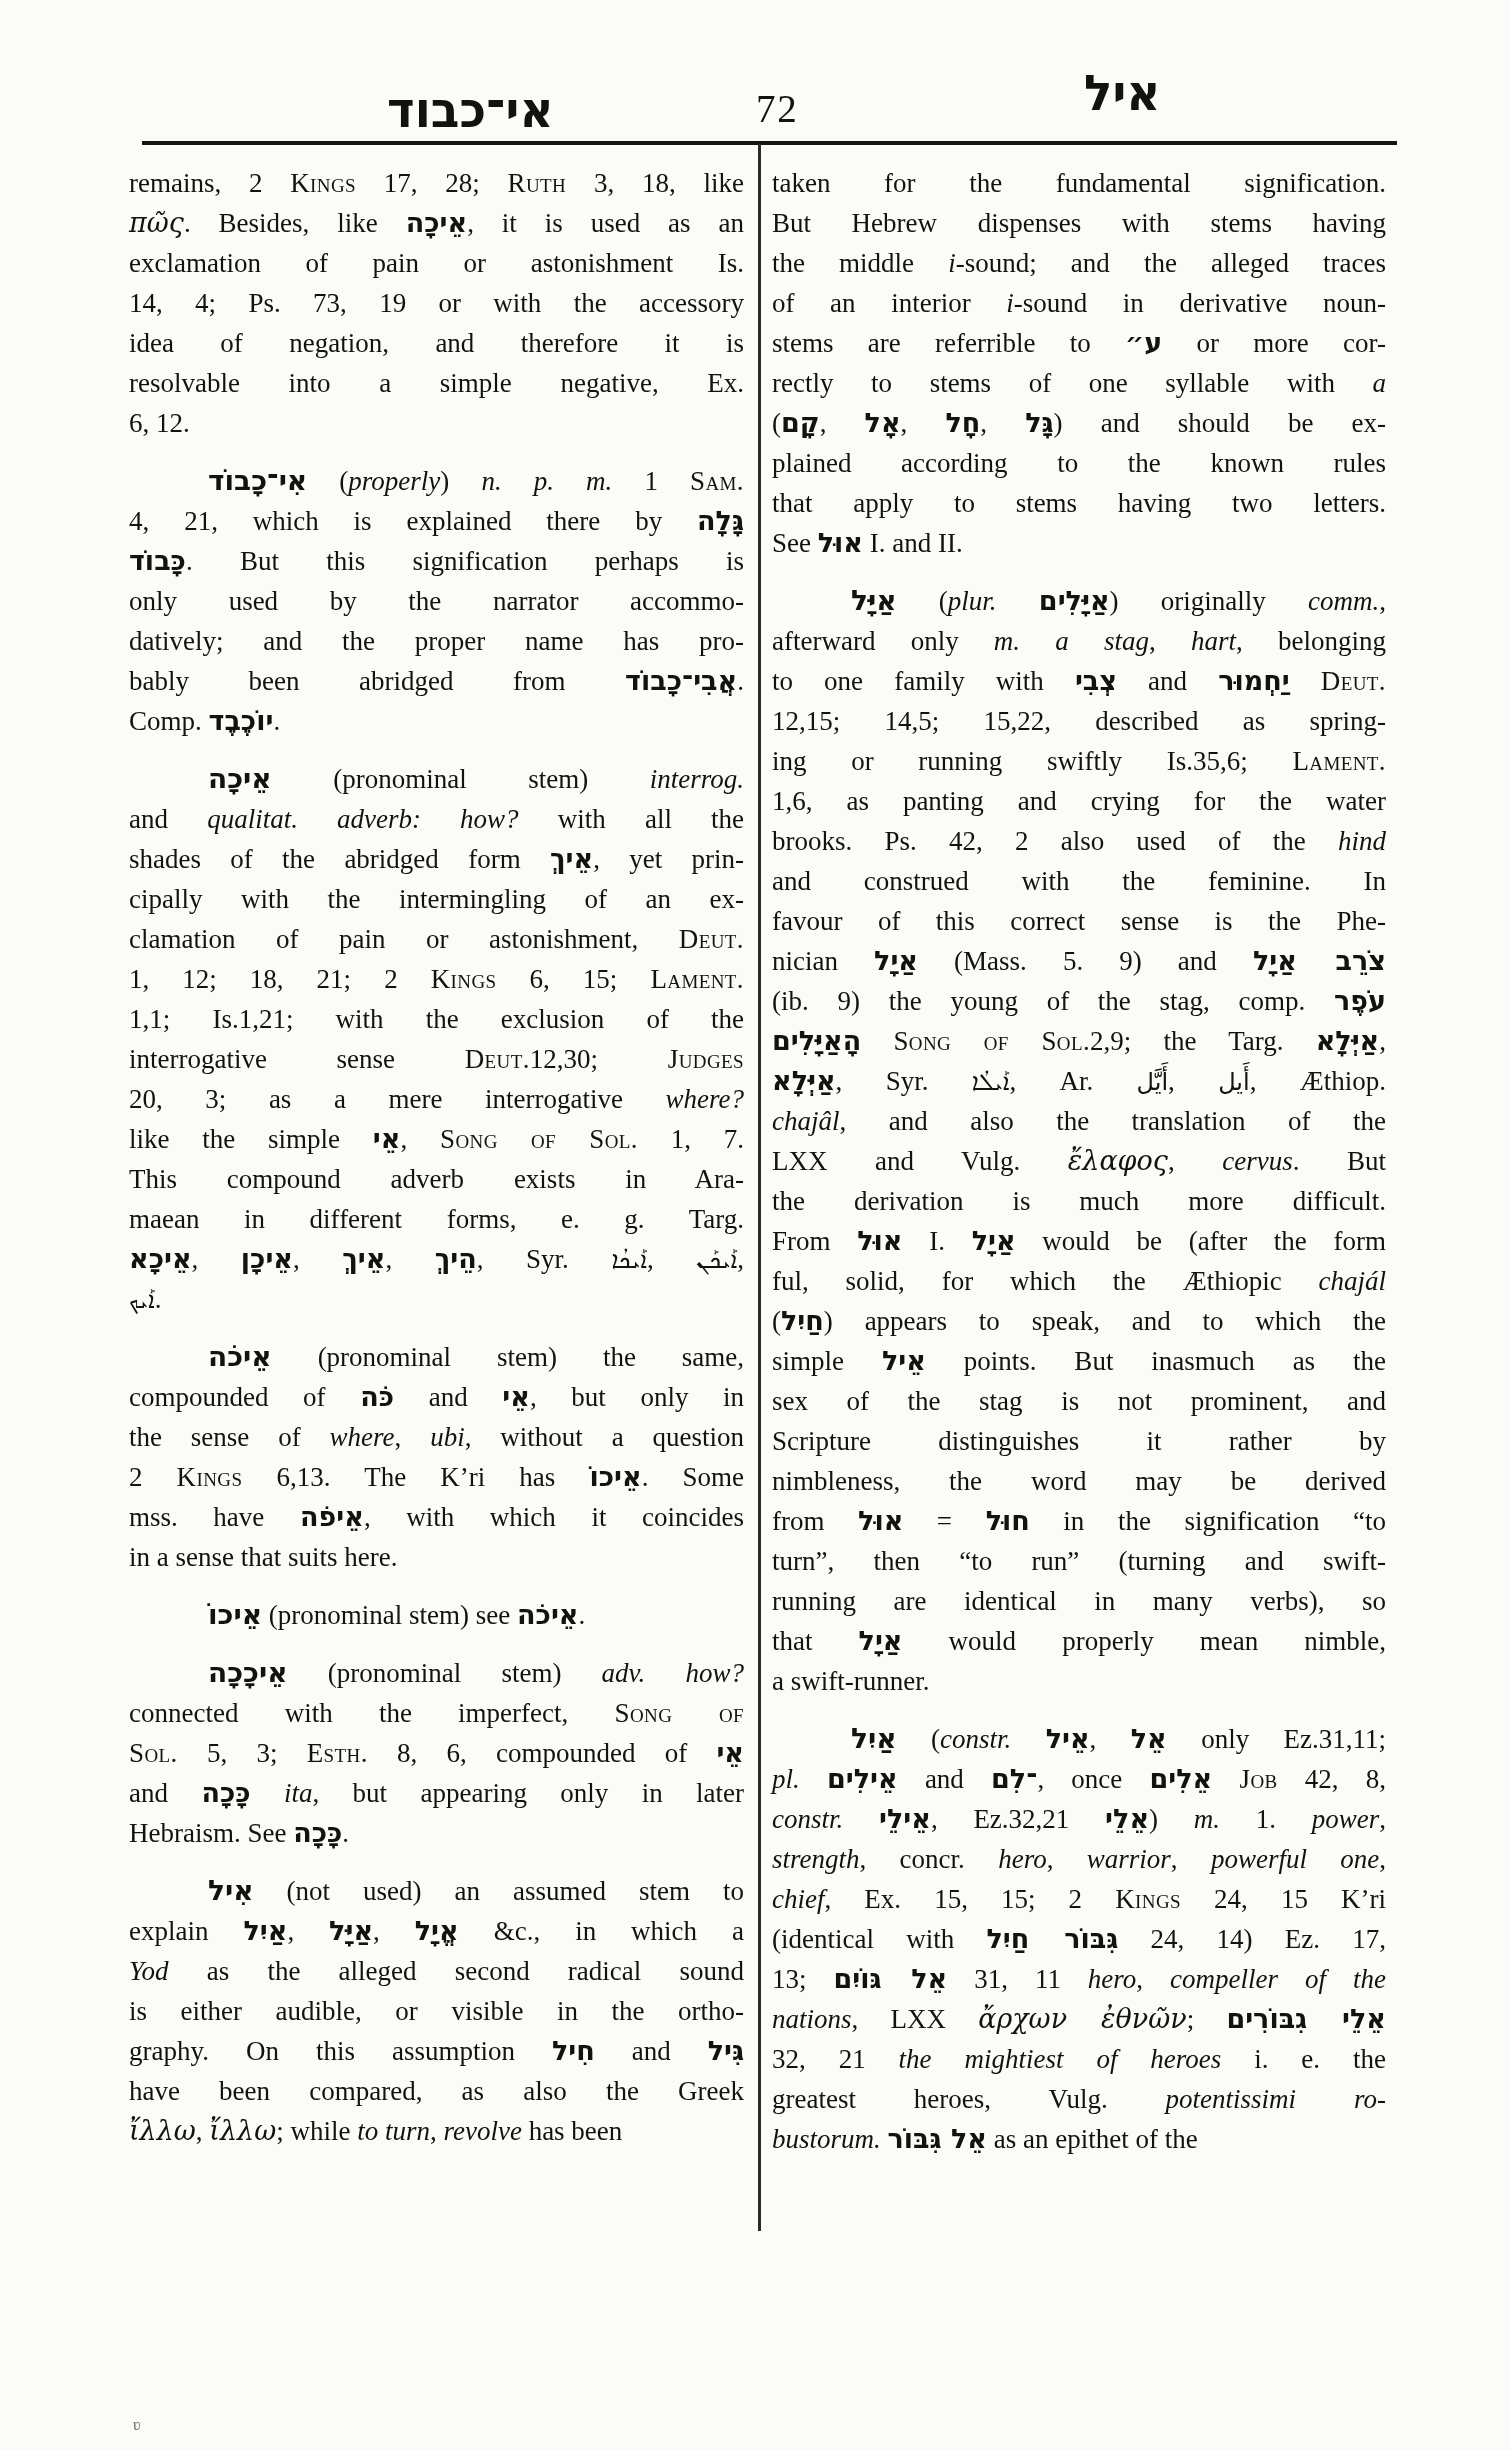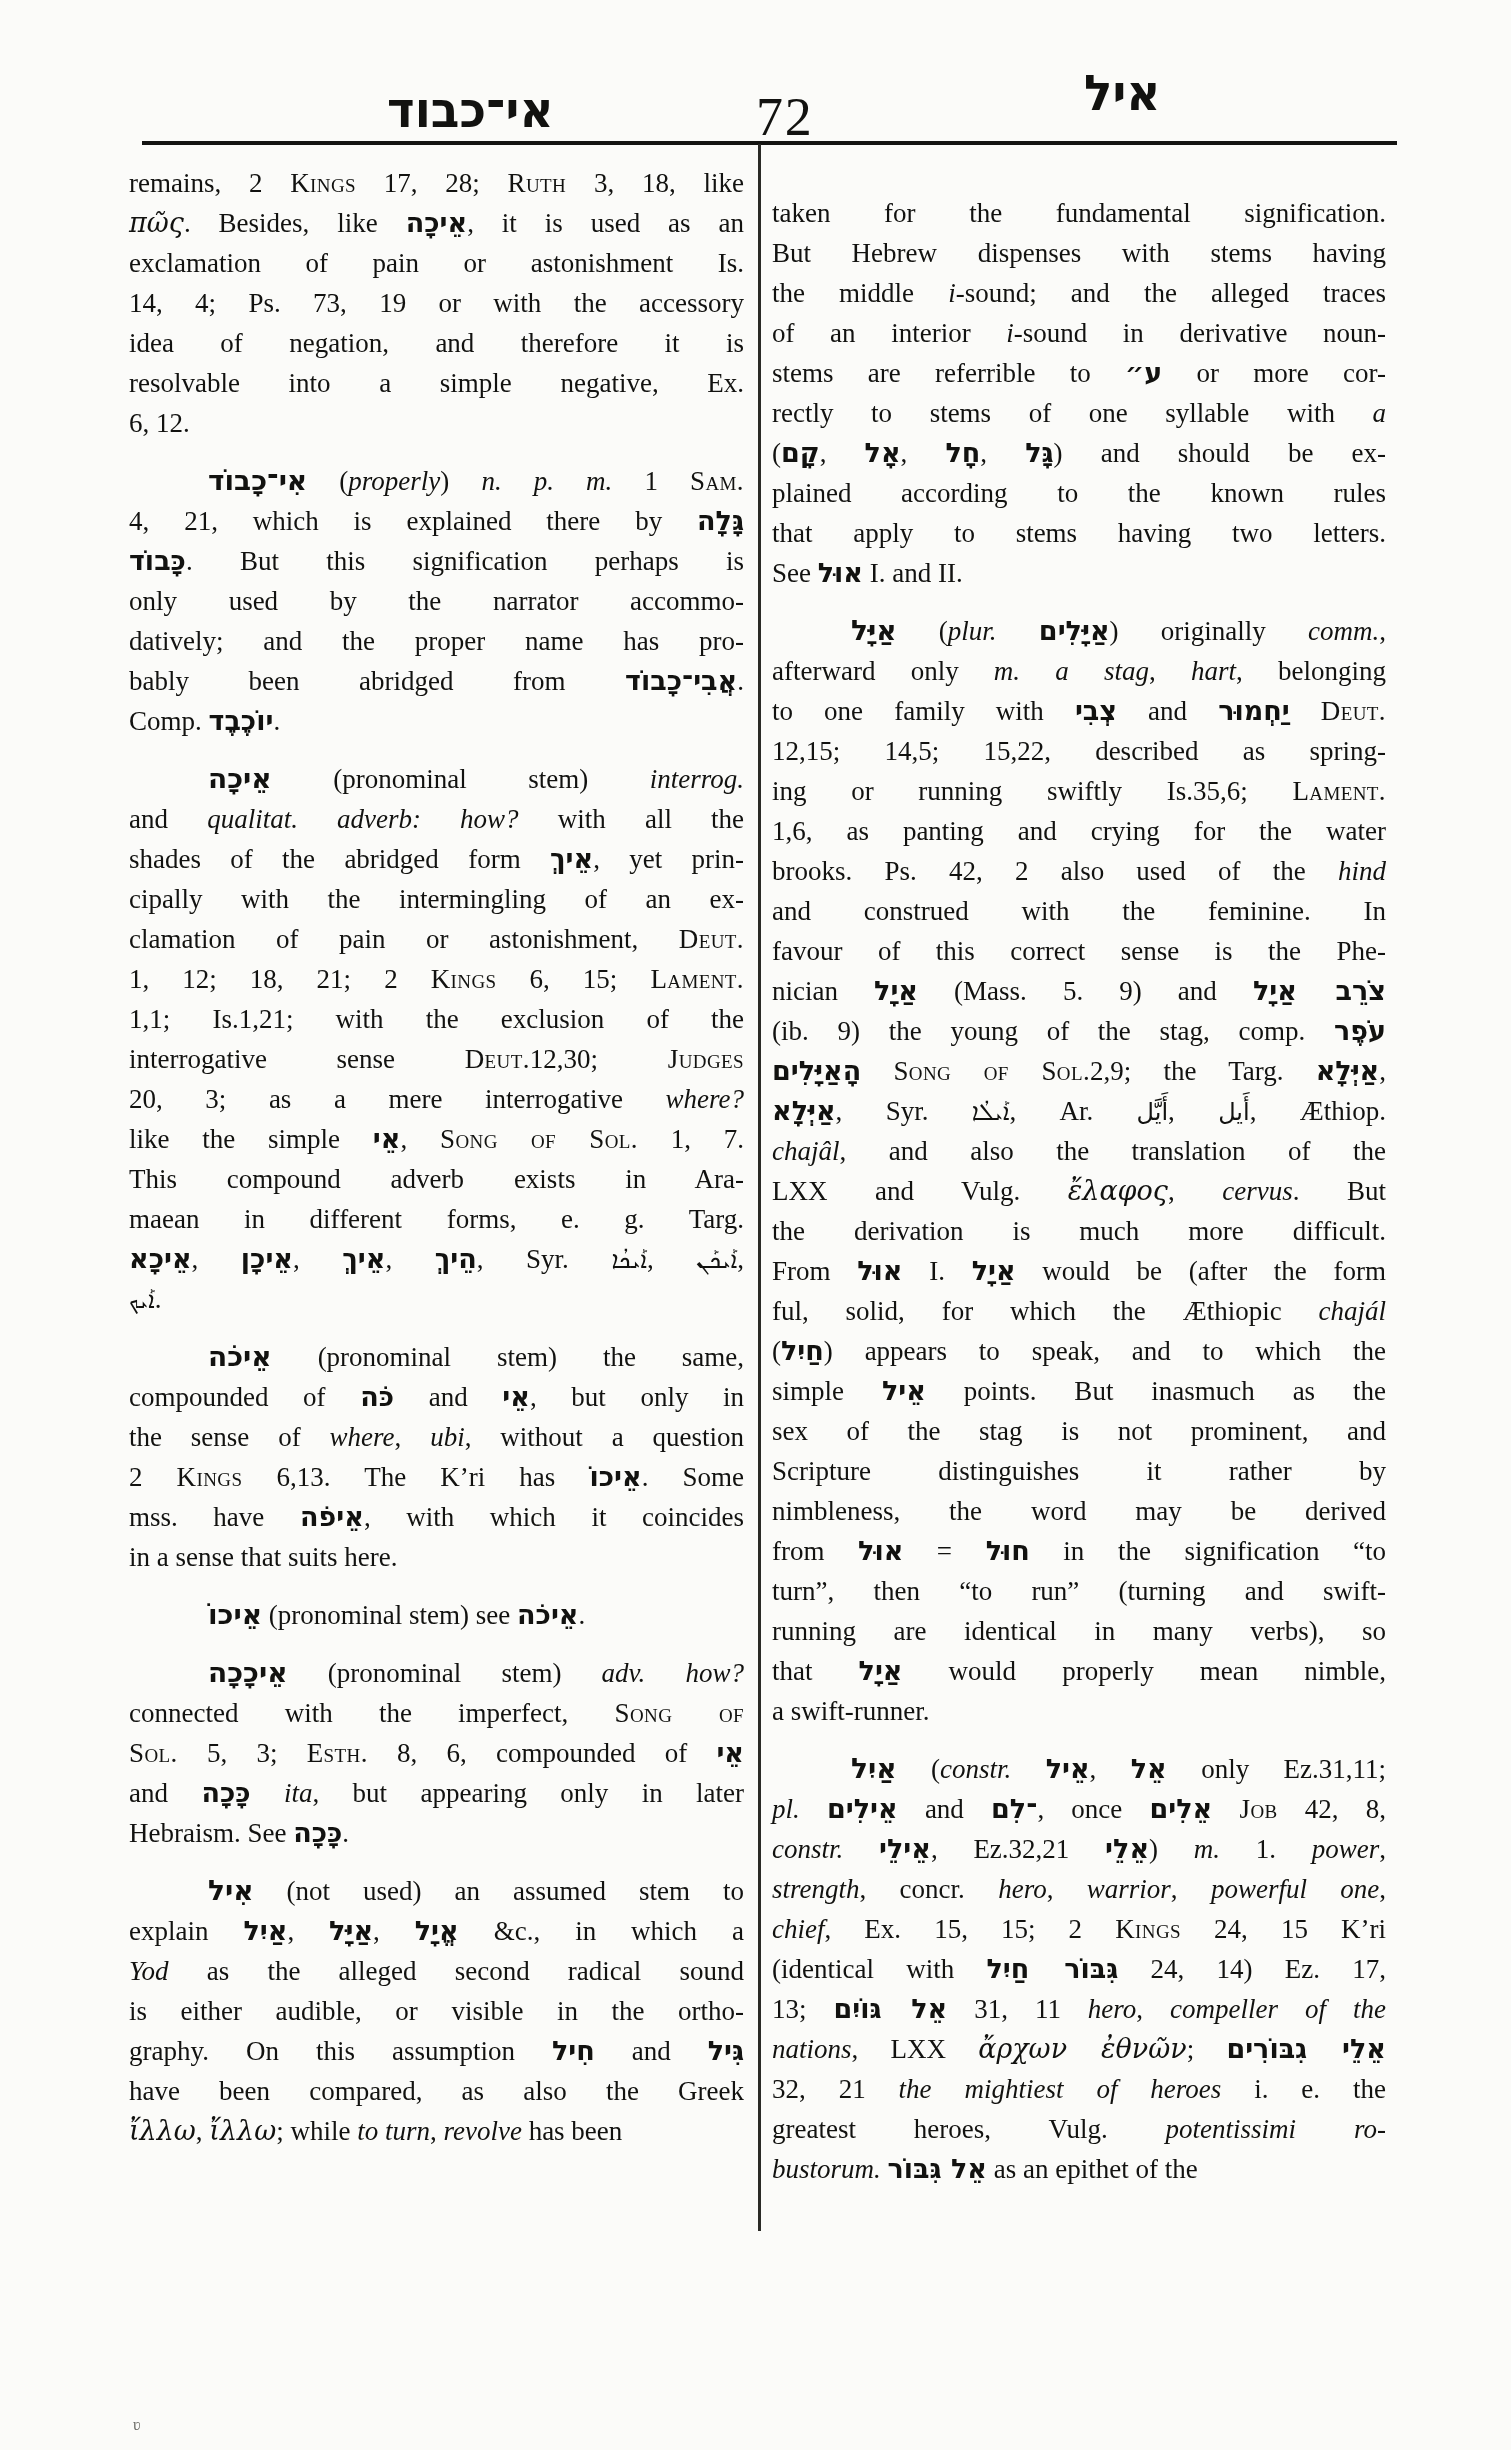--- a/index.html
+++ b/index.html
@@ -9,26 +9,26 @@
     font-family:"Liberation Serif", serif;
     overflow:hidden;
   }
   .page-header{position:absolute;top:79px;left:0;width:100%;height:63px;}
   .hdr-hebrew{
     position:absolute;font-family:"DejaVu Sans", sans-serif;font-weight:700;
     font-size:47px;line-height:54px;transform:scaleY(1.05);
   }
   .hdr-left{left:387px;top:3.6px;}
   .hdr-right{left:1084px;top:-12.6px;}
-  .hdr-num{position:absolute;left:756px;top:7.2px;font-size:54px;letter-spacing:1.8px;text-align:right;}
+  .hdr-num{position:absolute;left:756px;top:7.2px;font-size:39px;letter-spacing:1.8px;text-align:right;}
   .top-rule{position:absolute;left:142px;top:141px;width:1255px;height:3.6px;background:#141412;}
   .col-divider{position:absolute;left:758px;top:144px;width:2.7px;height:2087px;background:#2a2a26;}
   .column{position:absolute;top:163px;font-size:27px;}
   .column.left{left:129px;width:615px;}
-  .column.right{left:772px;width:614px;margin-top:30px;}
+  .column.right{left:772px;width:614px;}
   .para:not(:first-child){margin-top:18px;}
   .line{
     height:40px;line-height:40px;white-space:nowrap;
     text-align:justify;text-align-last:justify;
   }
   .line.lastline{text-align-last:left;}
   .para.indent .line.firstline{text-indent:79px;}
   .t-i{font-style:italic;}
   .t-sc{font-variant:small-caps;letter-spacing:0.4px;}
   .t-he,.t-hw{

